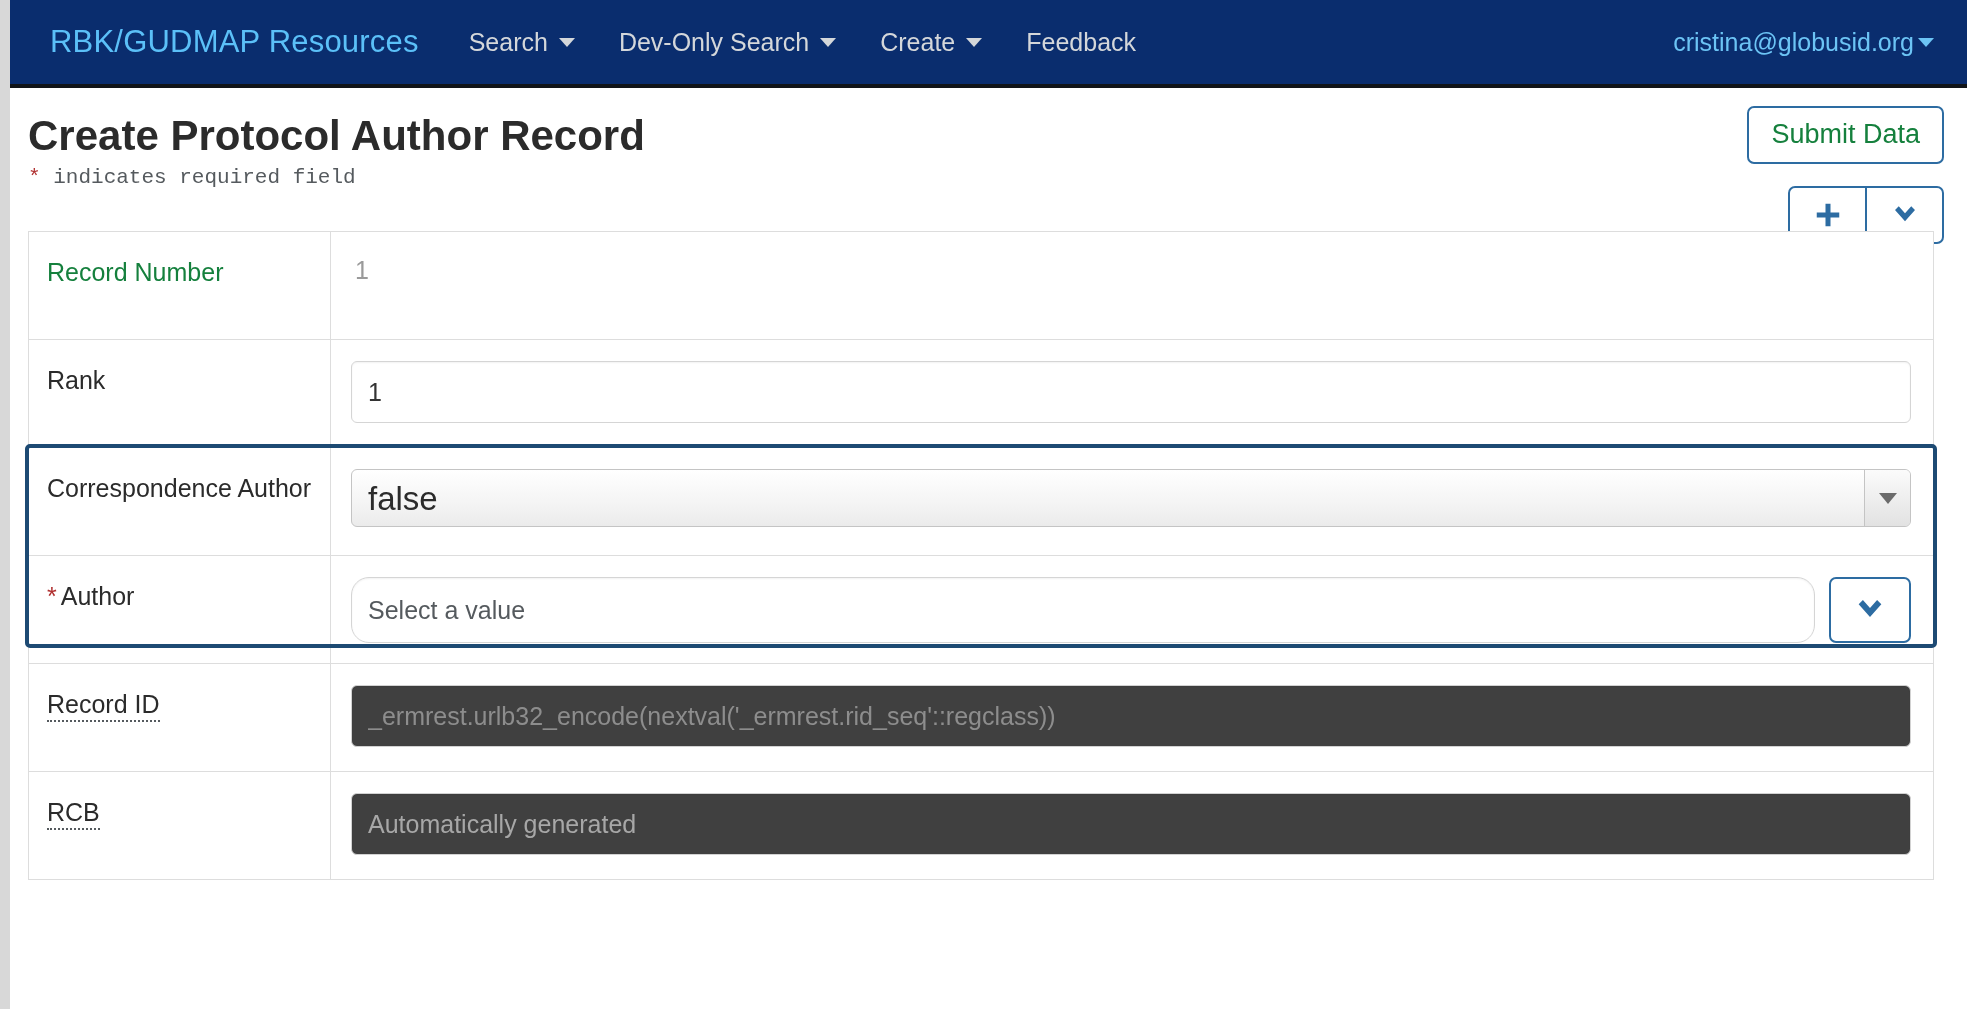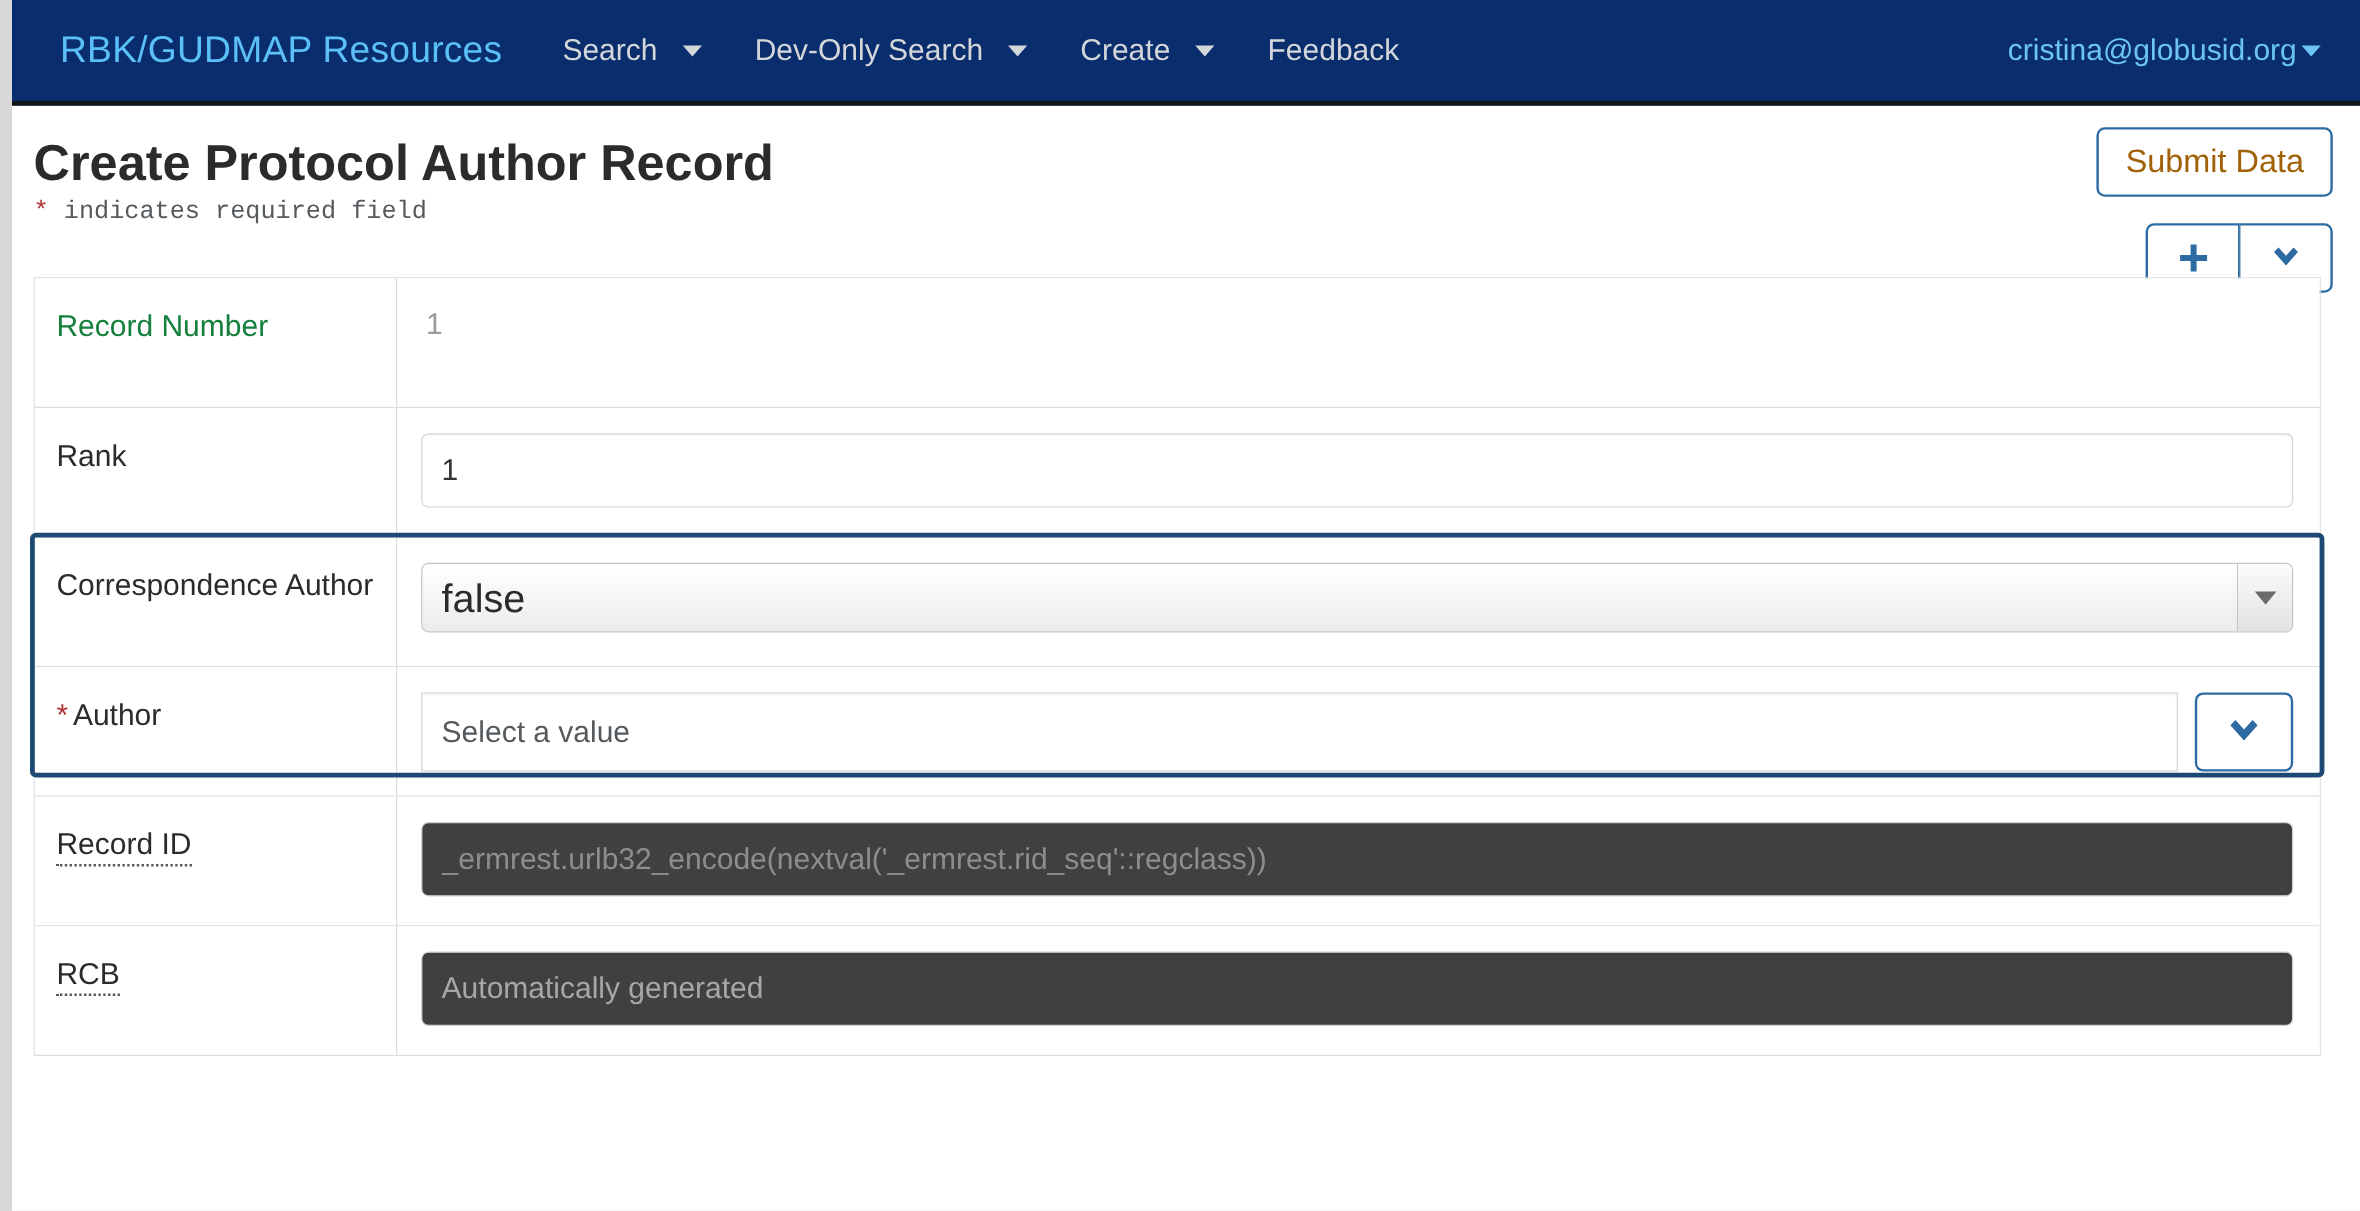--- a/index.html
+++ b/index.html
@@ -37,21 +37,21 @@
     cursor: pointer;
   }
   .nav-link {
     color: #d4d7da;
     font-size: 25px;
     margin-right: 44px;
     white-space: nowrap;
     cursor: pointer;
     display: flex;
     align-items: center;
-    gap: 21px;
+    gap: 11px;
   }
   .caret {
     width: 0; height: 0;
     border-left: 8px solid transparent;
     border-right: 8px solid transparent;
     border-top: 9px solid #d4d7da;
     display: inline-block;
   }
   .nav-right {
     position: absolute;
@@ -98,21 +98,21 @@
     right: 30px;
     top: 18px;
     display: flex;
     flex-direction: column;
     align-items: flex-end;
   }
   .btn-submit {
     border: 2px solid #2d6ca2;
     border-radius: 7px;
     background: #ffffff;
-    color: #a16207;
+    color: #15803d;
     font-size: 27px;
     font-family: "Liberation Sans", sans-serif;
     padding: 12px 22px;
     cursor: pointer;
     line-height: 1.1;
   }
   .btn-group {
     display: flex;
     margin-top: 22px;
   }
@@ -222,21 +222,21 @@
     border-left: 9px solid transparent;
     border-right: 9px solid transparent;
     border-top: 11px solid #6b6b6b;
   }
 
   .fk-wrap { display: flex; width: 100%; gap: 14px; }
   .fk-input {
     flex: 1 1 auto;
     height: 66px;
     border: 1px solid #d5d5d5;
-    border-radius: 0;
+    border-radius: 18px;
     background: #ffffff;
     font-size: 25px;
     font-family: "Liberation Sans", sans-serif;
     color: #444444;
     padding: 0 16px;
     box-shadow: inset 0 1px 2px rgba(0,0,0,.055);
     outline: none;
   }
   .fk-input::placeholder { color: #555a5e; }
   .btn-fk {

